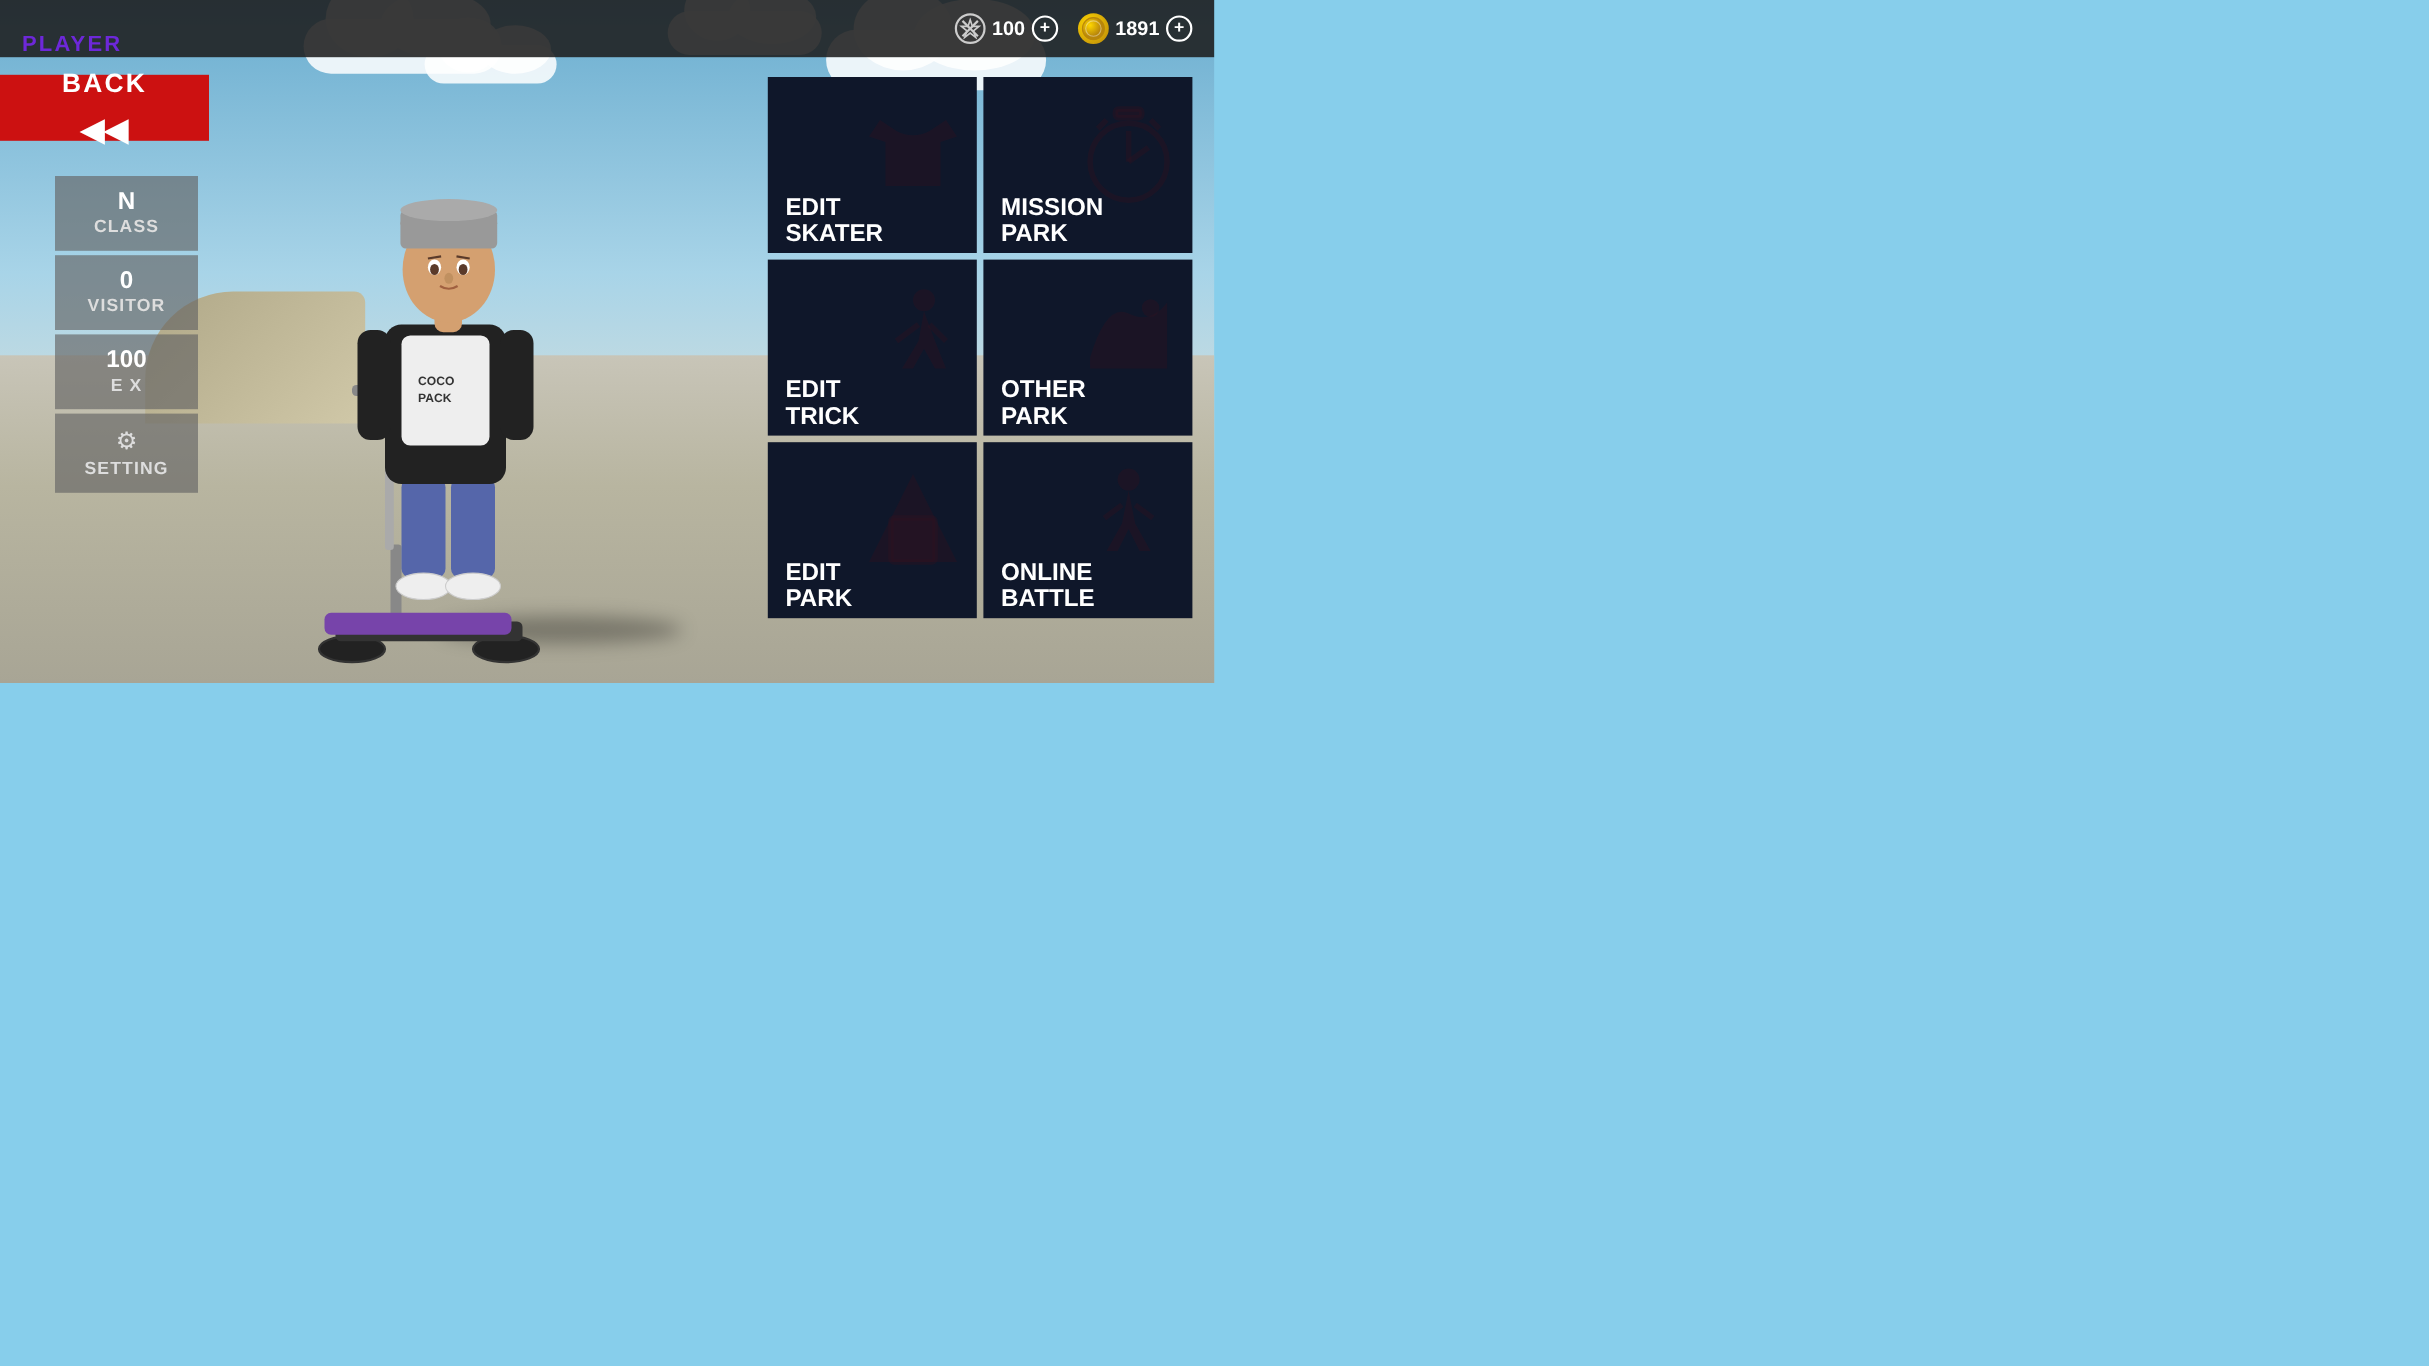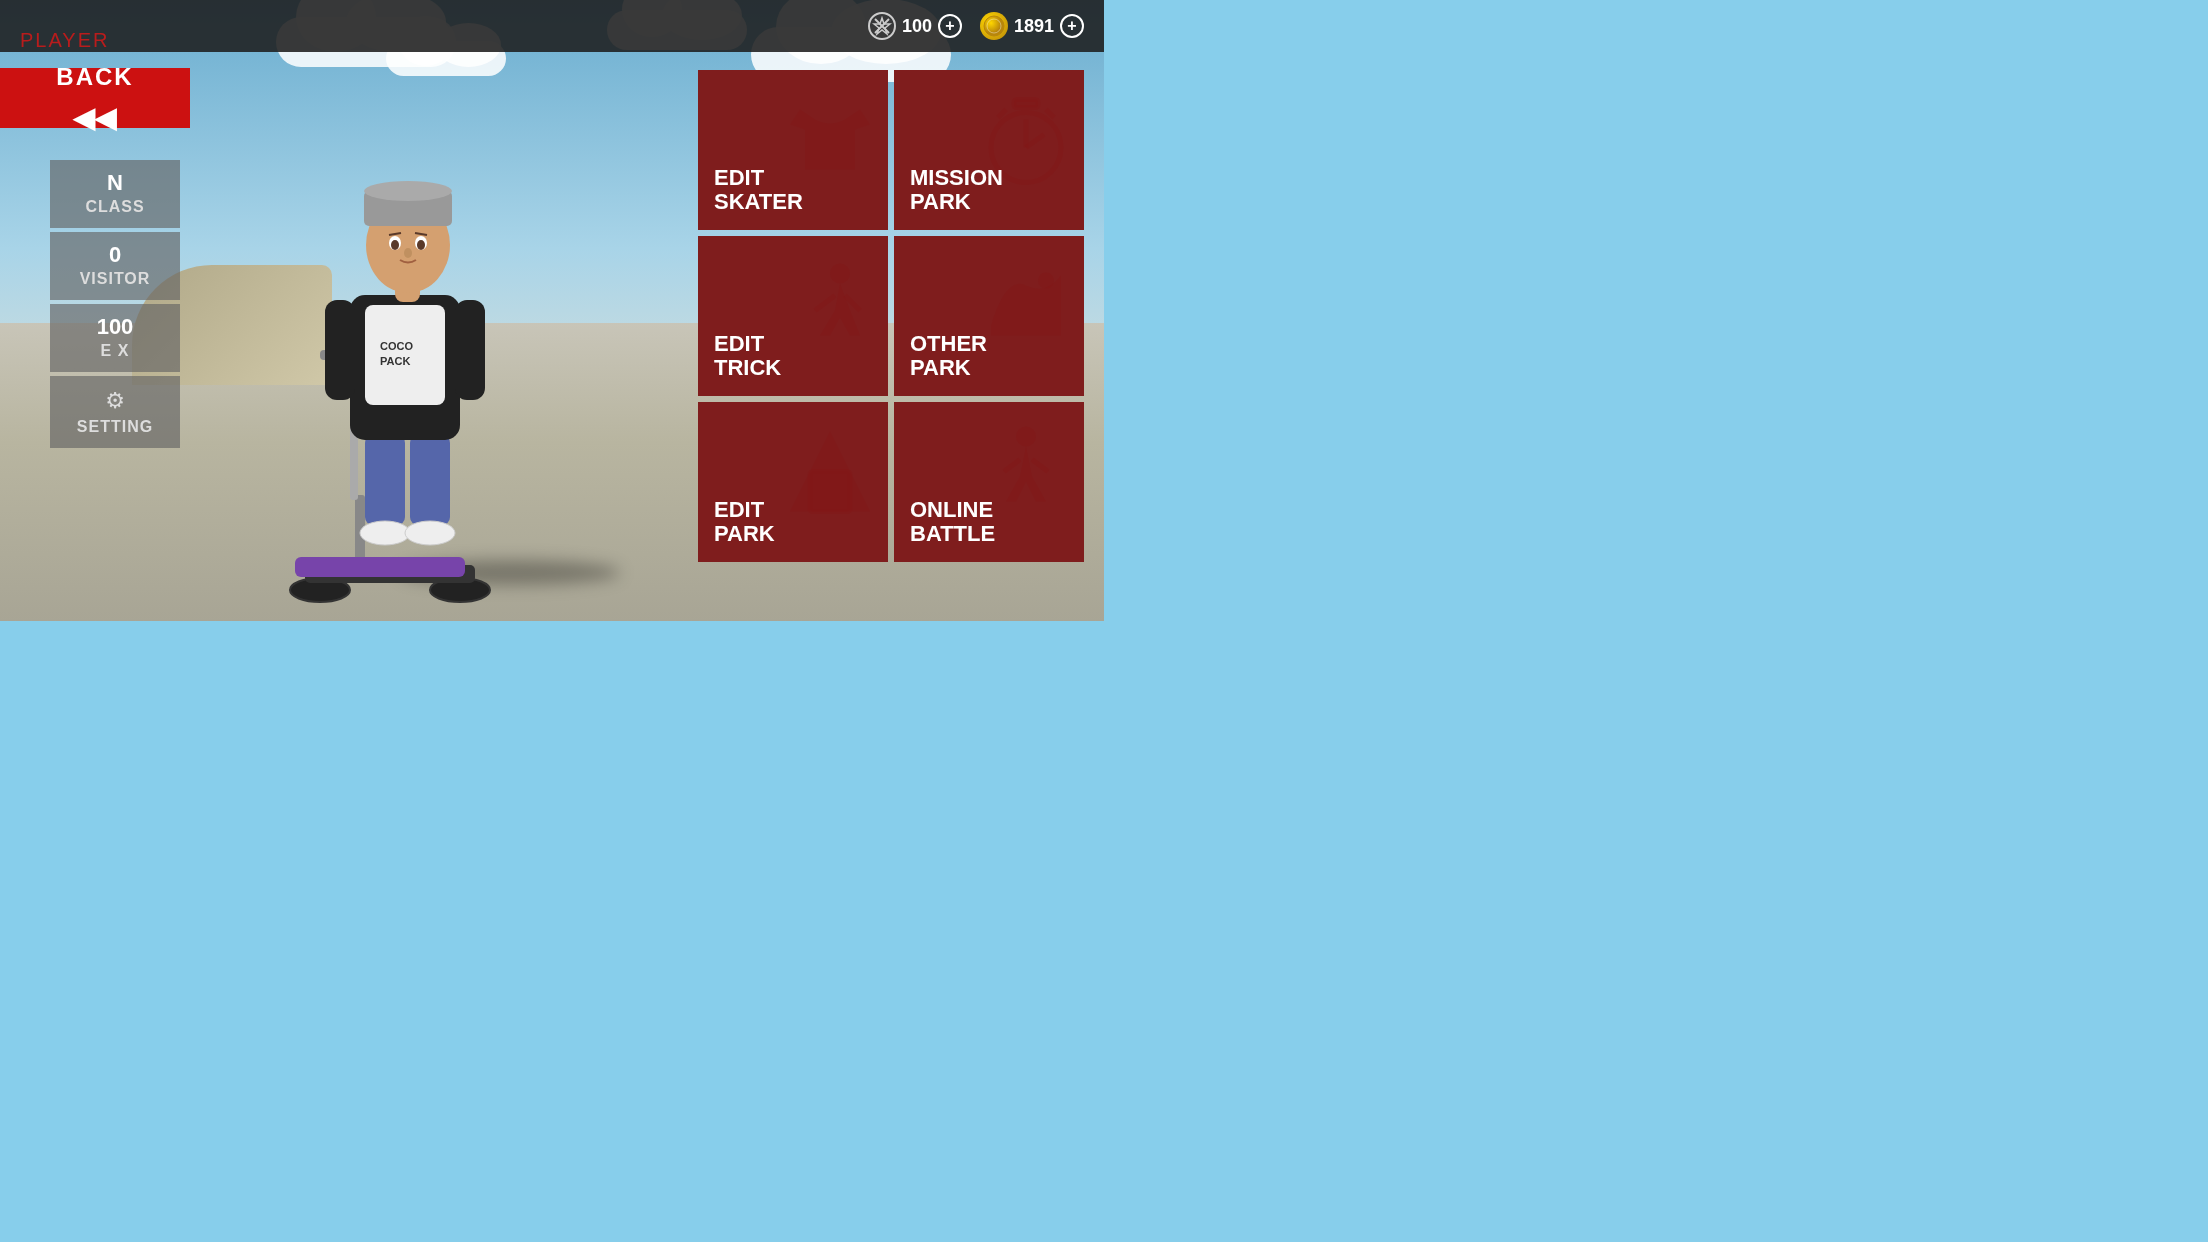--- a/index.html
+++ b/index.html
@@ -79,23 +79,23 @@
       top: 0; left: 0; right: 0;
       height: 52px;
       background: rgba(30,30,30,0.88);
       display: flex;
       align-items: center;
       justify-content: space-between;
       padding: 0 20px;
       z-index: 10;
     }
     .header-title {
-      color: #b91c1c;
+      color: #6d28d9;
       font-size: 20px;
-      font-weight: 400;
+      font-weight: 700;
       letter-spacing: 2px;
       text-transform: uppercase;
       margin-top: 28px;
     }
     .header-right {
       display: flex;
       align-items: center;
       gap: 18px;
     }
     .currency-group {
@@ -224,27 +224,27 @@
       position: absolute;
       right: 20px;
       top: 70px;
       display: grid;
       grid-template-columns: 190px 190px;
       grid-template-rows: repeat(3, 160px);
       gap: 6px;
       z-index: 10;
     }
     .menu-card {
-      background: #7f1d1d;
+      background: #0f172a;
       position: relative;
       overflow: hidden;
       cursor: pointer;
       display: flex;
       align-items: flex-end;
-      padding: 16px 16px;
+      padding: 6px 16px;
     }
     .menu-card-text {
       color: #fff;
       font-size: 22px;
       font-weight: 900;
       line-height: 1.1;
       text-transform: uppercase;
       z-index: 2;
       position: relative;
     }

